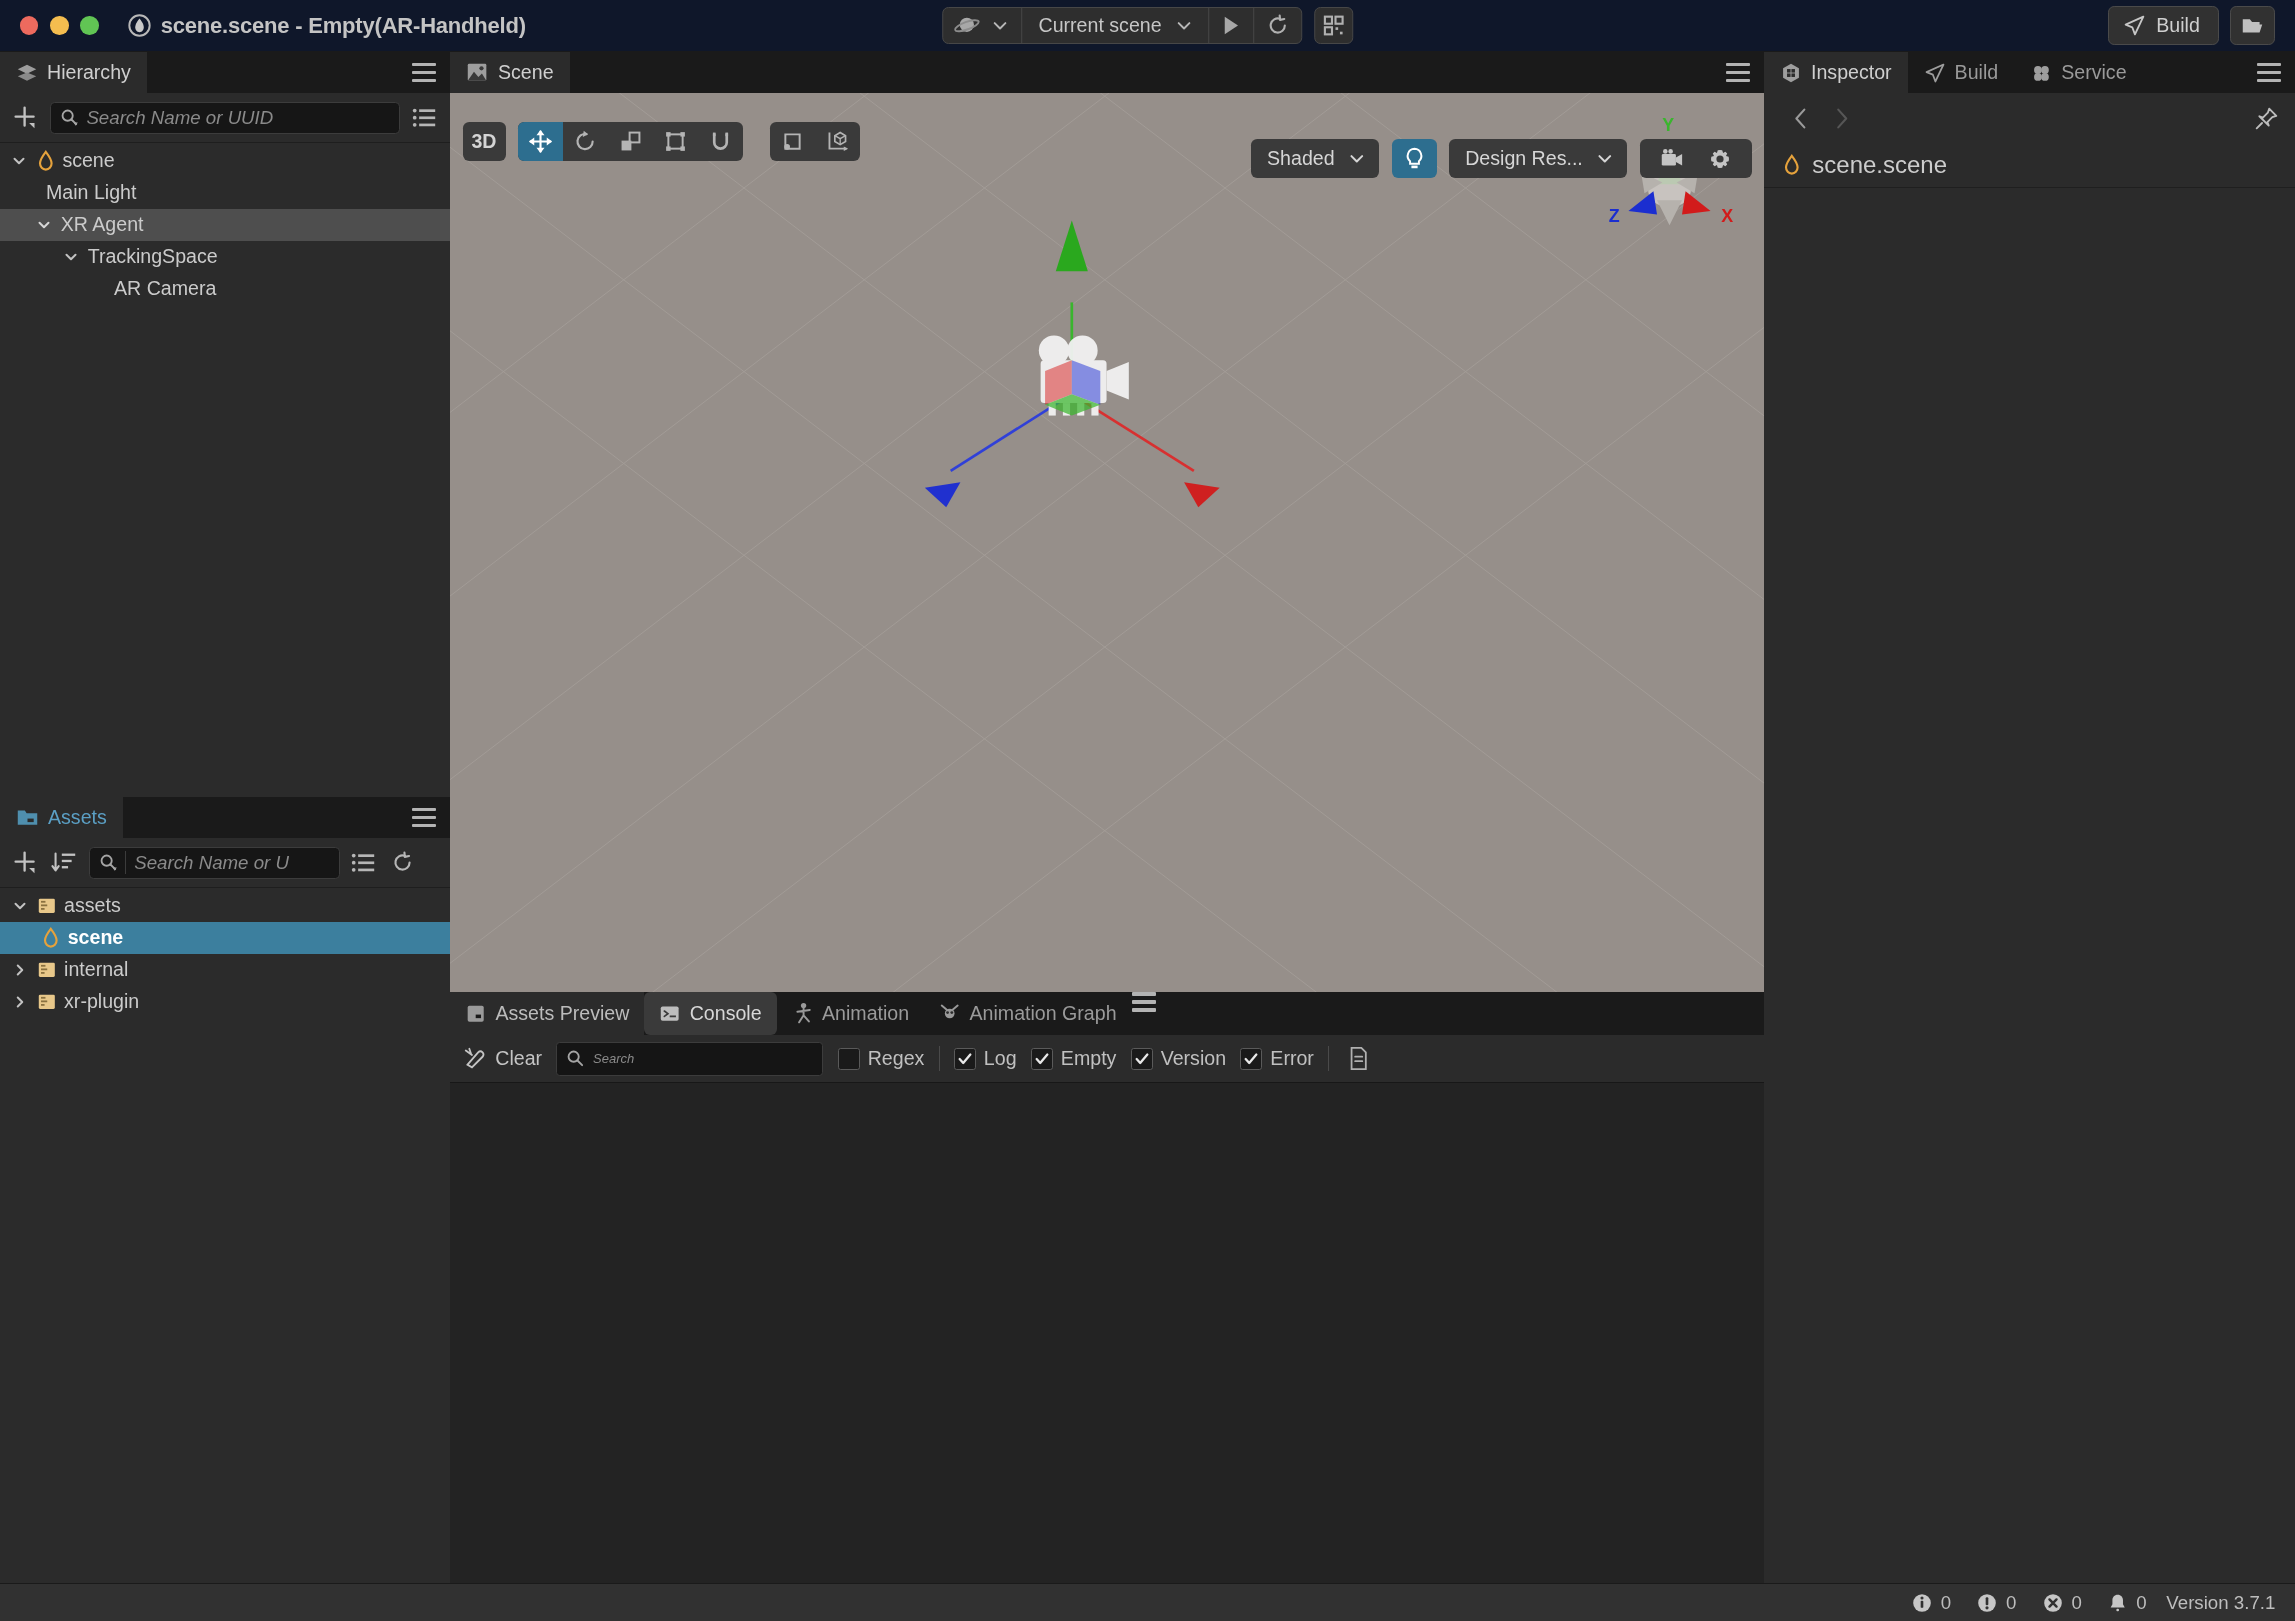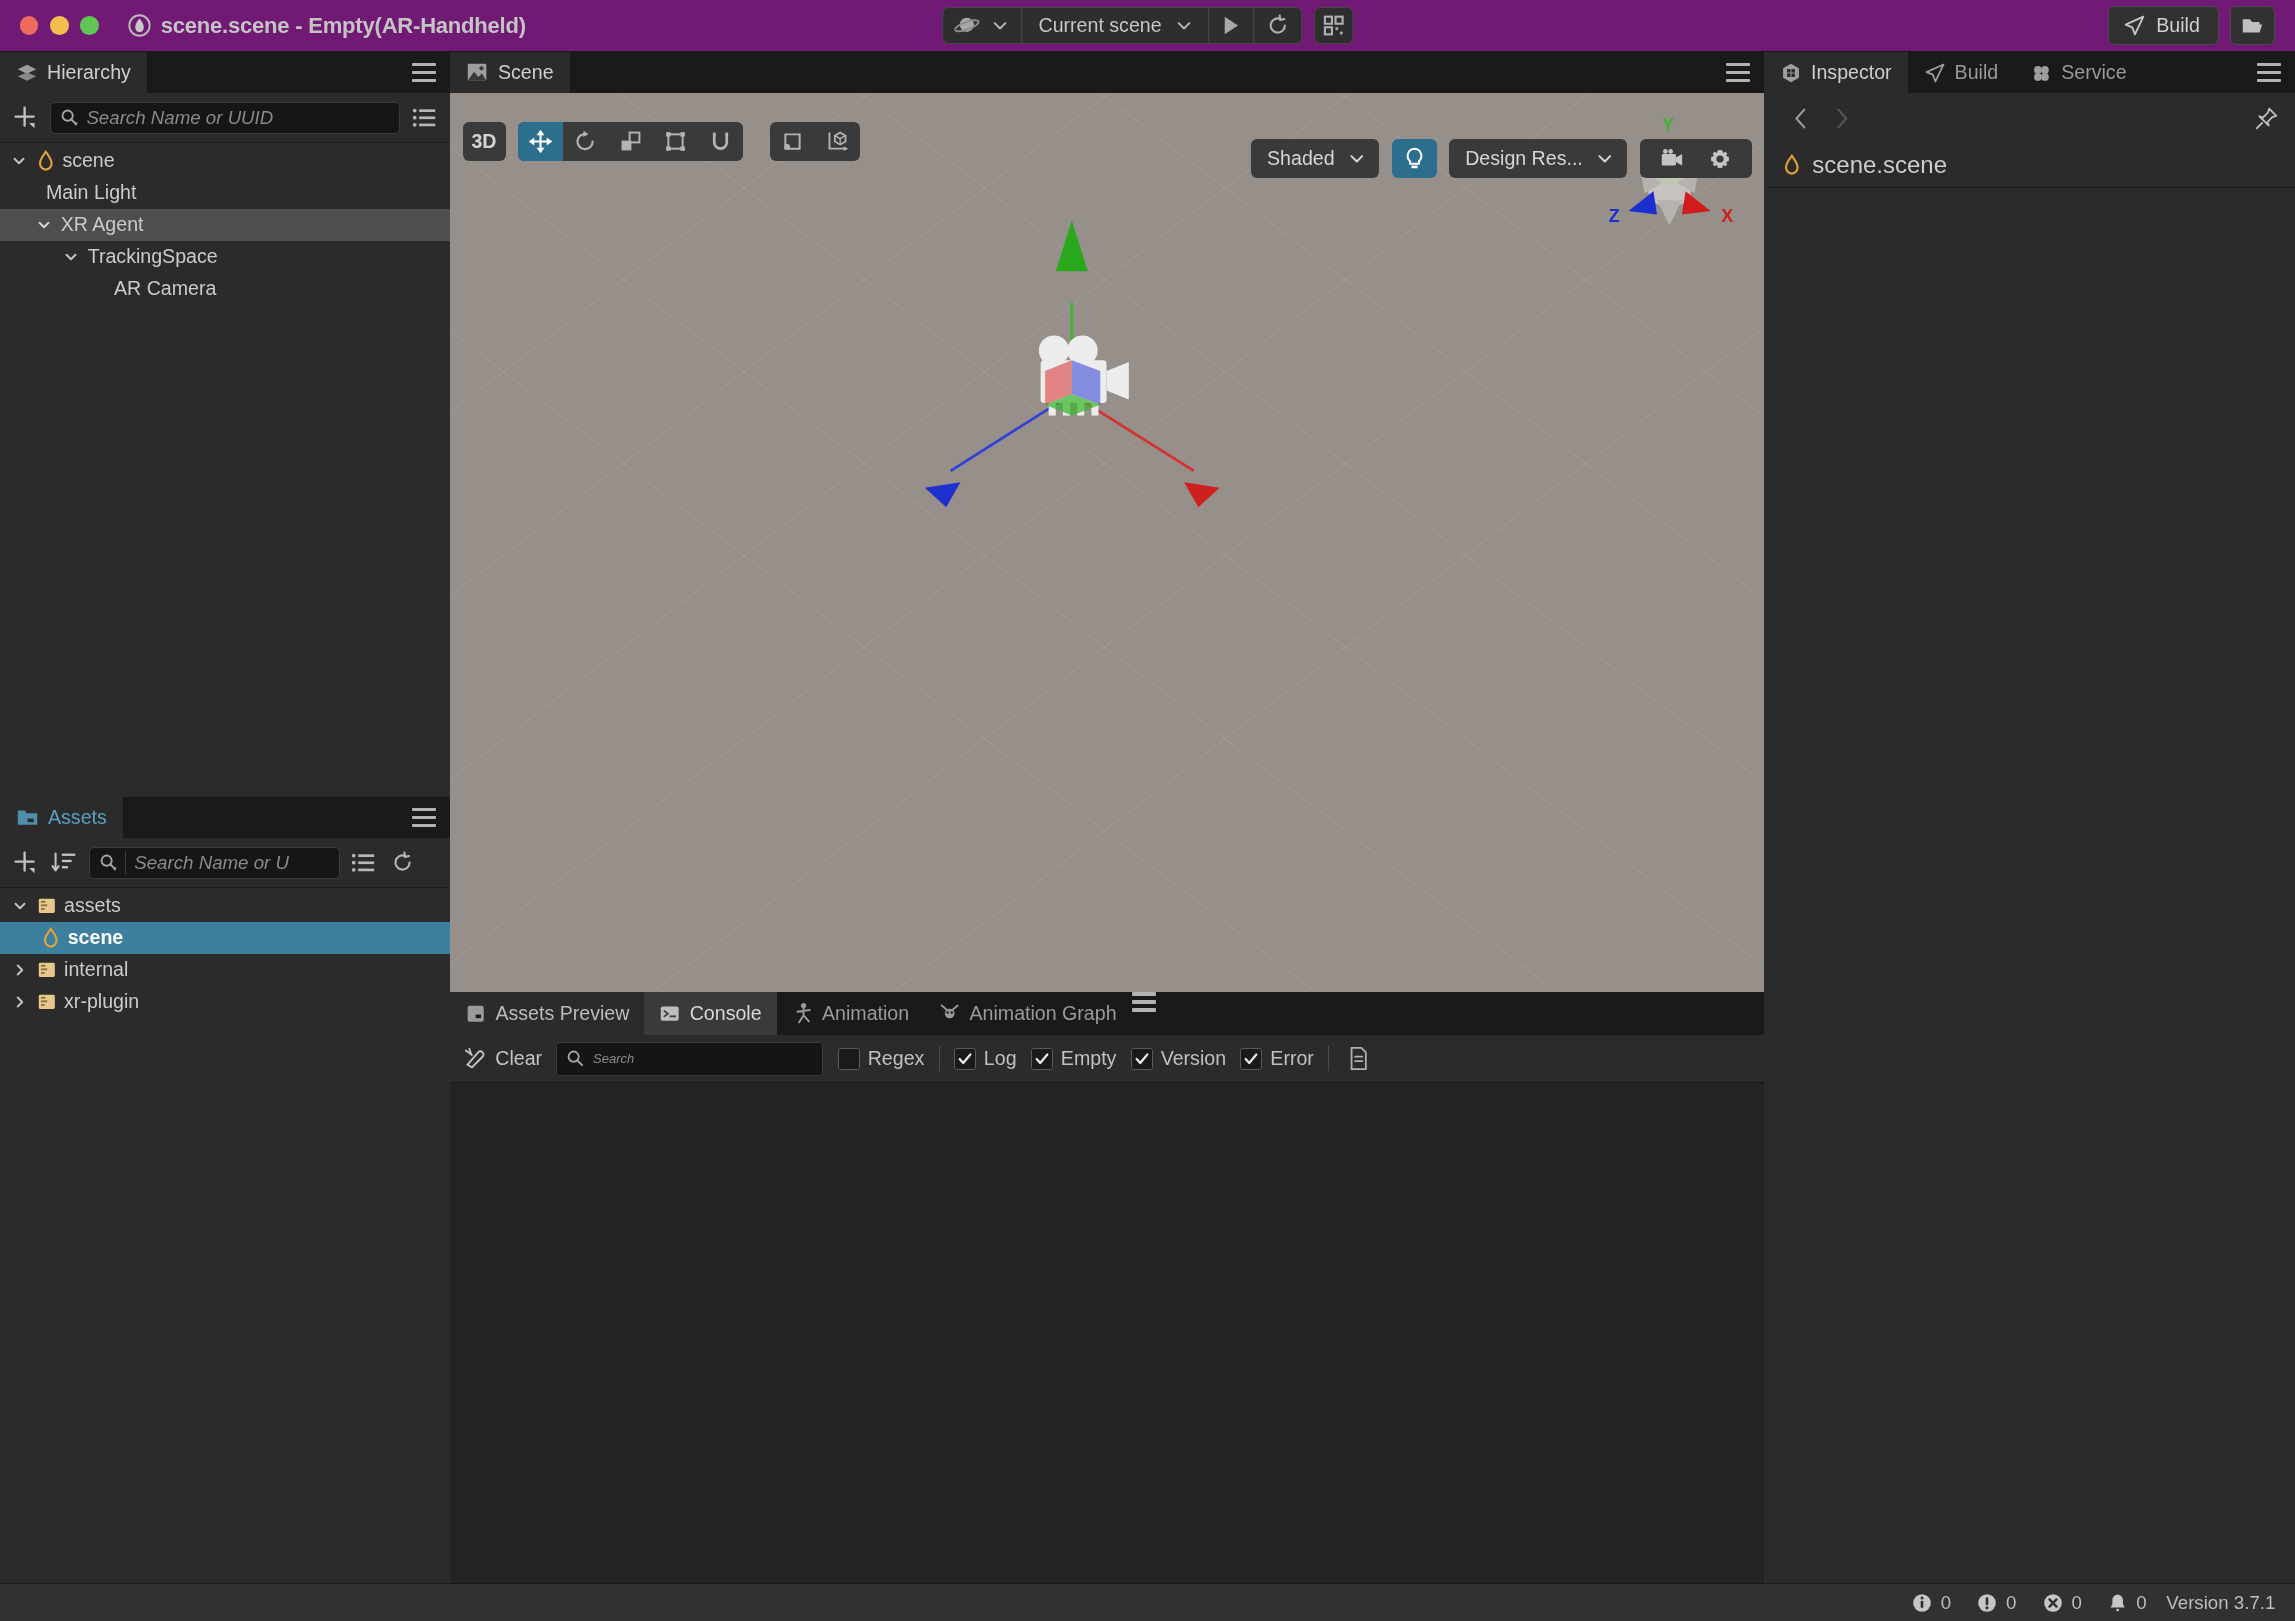--- a/index.html
+++ b/index.html
@@ -8,21 +8,21 @@
     background: #1c1c1c;
     font-family: "Liberation Sans", sans-serif;
     overflow: hidden;
     -webkit-font-smoothing: antialiased;
   }
   .app { width: 2295px; height: 1622px; display: flex; flex-direction: column; background: #2b2b2b; }
 
   
   .titlebar {
     height: 52px; flex: 0 0 52px;
-    background: #701a75;
+    background: #0f172a;
     display: flex; align-items: center;
     position: relative;
     border-bottom: 0.9px solid #1a1a1a;
   }
   .traffic { display: flex; gap: 11.6px; padding-left: 19.6px; align-items: center; }
   .dot { width: 18.7px; height: 18.7px; border-radius: 50%; }
   .dot.red { background: #ed6a5e; }
   .dot.yellow { background: #f4bd4f; }
   .dot.green { background: #61c554; }
   .title-wrap { display: flex; align-items: center; gap: 9.8px; margin-left: 29px; }
@@ -154,21 +154,21 @@
 
   
   .console-panel { flex: 1 1 auto; display: flex; flex-direction: column; min-height: 0; background: #232323; }
   .console-tabs {
     height: 43px; flex: 0 0 43px; display: flex; align-items: stretch; background: #1a1a1a;
   }
   .ctab {
     display: flex; align-items: center; gap: 9px; padding: 0 15px;
     font-size: 19.6px; color: #9a9a9a;
   }
-  .ctab.active { background: #3a3a3a; color: #d8d8d8; }
+  .ctab.active { background: #3a3a3a; color: #d8d8d8; border-radius: 6px; }
   .ctab:first-child { background: #2b2b2b; color: #bcbcbc; }
   .console-toolbar {
     height: 48px; flex: 0 0 48px; display: flex; align-items: center;
     gap: 14.3px; padding: 0 14.3px; background: #2b2b2b;
     border-bottom: 0.9px solid #171717;
   }
   .clear-btn { display: flex; align-items: center; gap: 8px; color: #c4c4c4; font-size: 19.6px; }
   .csearch {
     width: 267px; height: 34px; background: #151515; border: 0.9px solid #3c3c3c;
     border-radius: 3.6px; display: flex; align-items: center; gap: 8px; padding: 0 9px;

